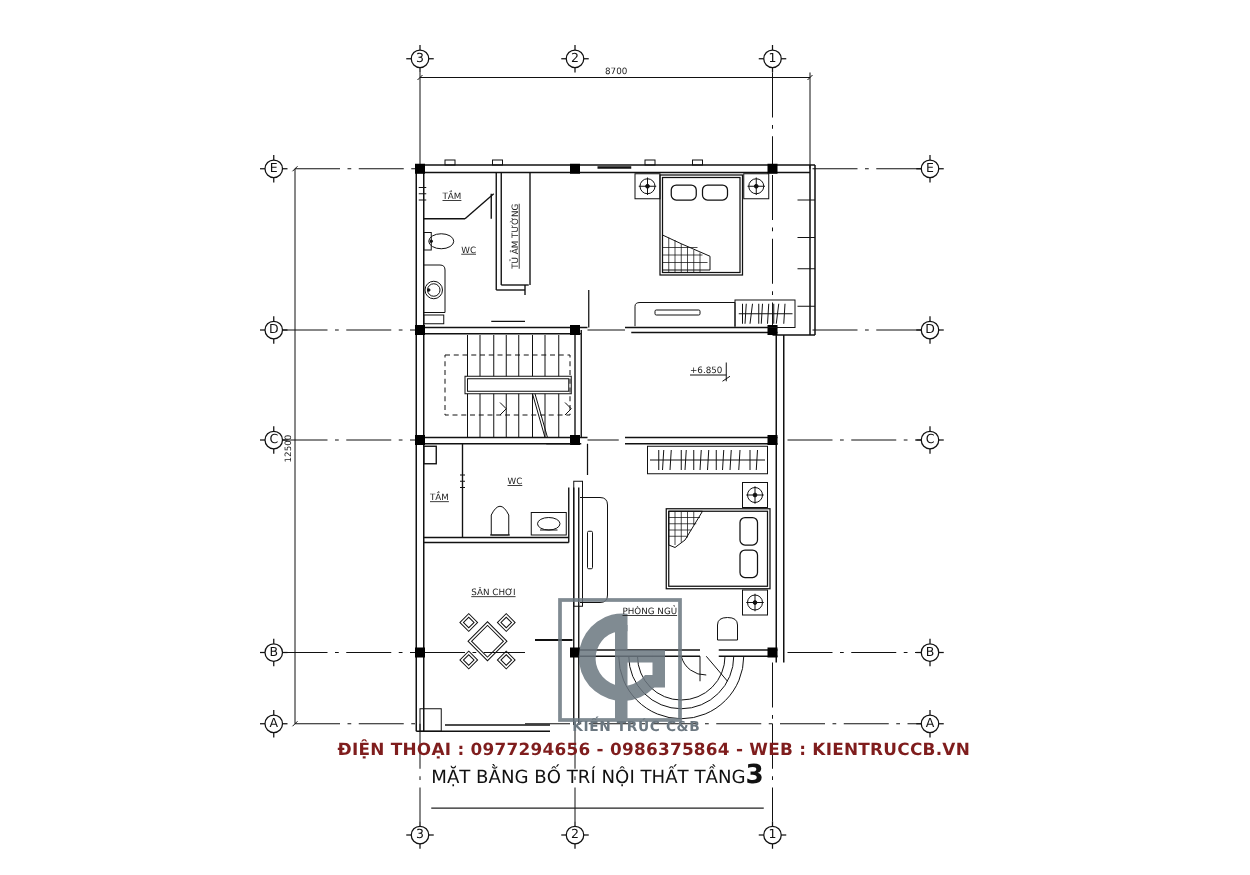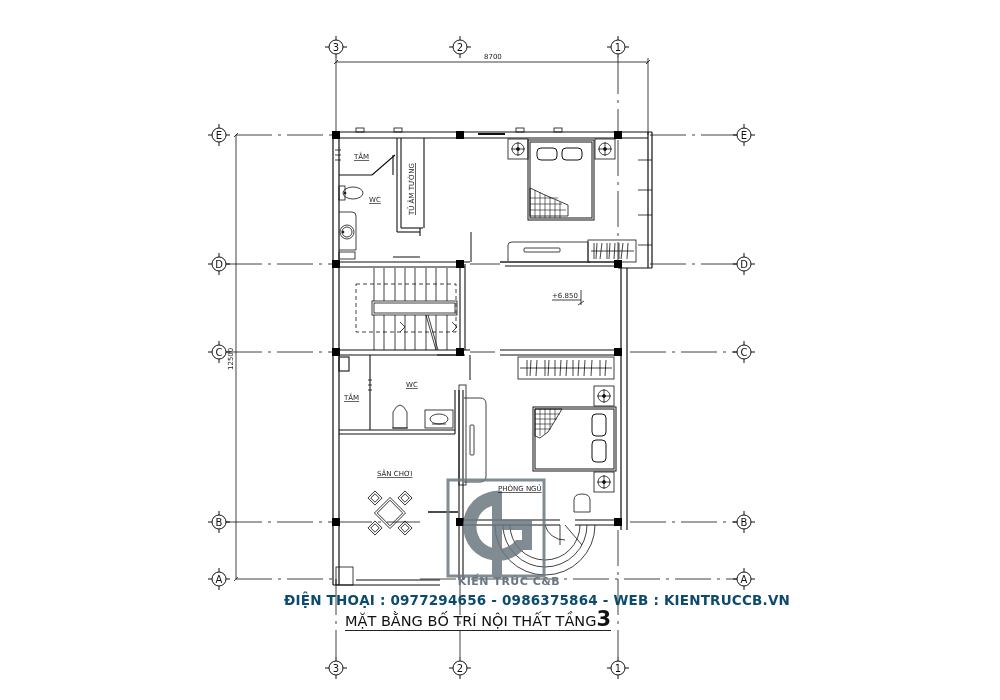--- a/index.html
+++ b/index.html
@@ -2,33 +2,33 @@
 <html><head>
 <meta charset="utf-8">
 <style>
   html, body { margin: 0; padding: 0; background: #ffffff; }
   body { width: 1000px; height: 700px; position: relative; overflow: hidden; font-family: "DejaVu Sans", sans-serif; }
   #plan { position: absolute; left: 0; top: 0; width: 1000px; height: 700px; }
   .axis-label { font-family: "DejaVu Sans", sans-serif; font-size: 10px; fill: #111; text-anchor: middle; dominant-baseline: central; }
   .dim-text { font-family: "DejaVu Sans", sans-serif; font-size: 7px; fill: #222; }
   .room-text { font-family: "DejaVu Sans", sans-serif; font-size: 7px; fill: #222; text-decoration: underline; }
   .contact {
-    position: absolute; left: 284px; top: 592px; width: 470px; text-align: center;
+    position: absolute; left: 270px; top: 592px; width: 470px; text-align: center;
     font-family: "DejaVu Sans", sans-serif; font-weight: bold; font-size: 13.5px;
-    color: #0c4a6e; letter-spacing: 0.2px; white-space: nowrap;
+    color: #7f1d1d; letter-spacing: 0.2px; white-space: nowrap;
   }
   .brand {
     position: absolute; left: 444px; top: 575px; width: 130px; text-align: center;
     font-family: "DejaVu Sans", sans-serif; font-weight: bold; font-size: 11px;
     color: #6b7780; letter-spacing: 0.5px;
   }
   .title {
     position: absolute; left: 345px; top: 612px;
     font-family: "DejaVu Sans", sans-serif; font-size: 14.5px; color: #111;
-    border-bottom: 1px solid #222; padding-bottom: 1px; white-space: nowrap;
+    border-bottom: 1px solid #222; padding-bottom: 16px; white-space: nowrap;
   }
   .title .num { font-weight: bold; font-size: 21px; line-height: 14px; }
 </style>
 </head>
 <body>
 
 <svg id="plan" viewBox="0 0 1000 700" xmlns="http://www.w3.org/2000/svg">
   <g stroke="#111" fill="none" stroke-width="1">
 
     <g>

